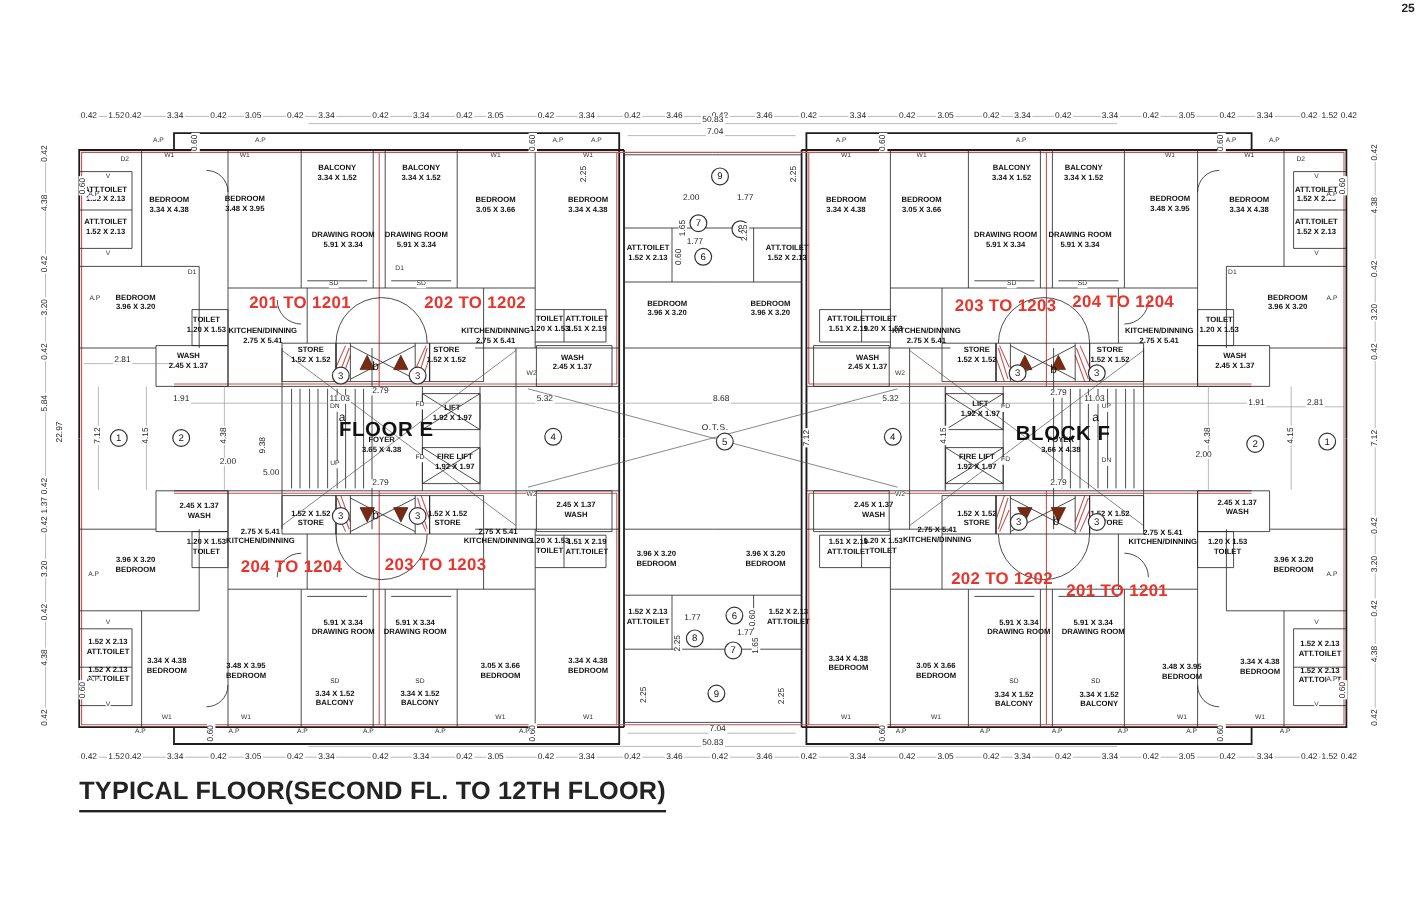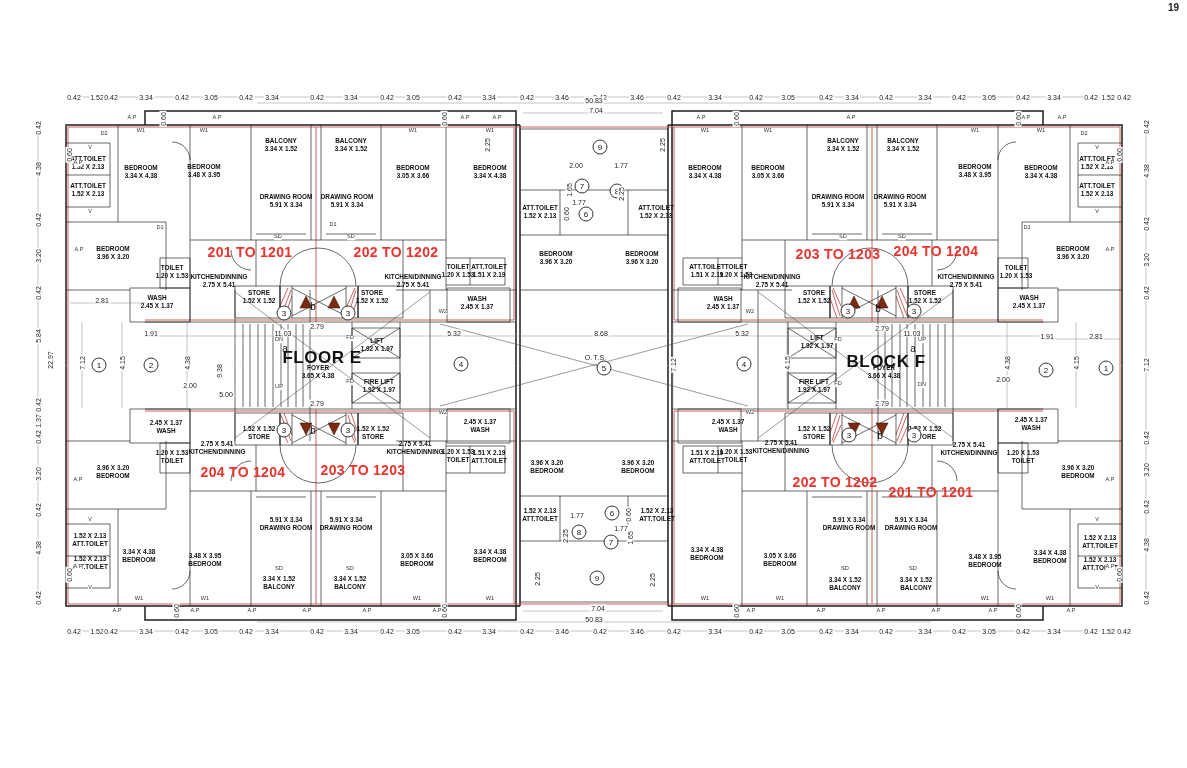--- a/index.html
+++ b/index.html
@@ -713,14 +713,15 @@
       <div class="tag" style="left: 90px; top: 588px;">V</div>
       <div class="tag" style="left: 1097px; top: 520px;">V</div>
       <div class="tag" style="left: 1097px; top: 588px;">V</div>
       <div class="tag" style="left: 104px; top: 134px;">D2</div>
       <div class="tag" style="left: 160px; top: 228px;">D1</div>
       <div class="tag" style="left: 333px; top: 225px;">D1</div>
       <div class="tag" style="left: 1084px; top: 134px;">D2</div>
       <div class="tag" style="left: 1027px; top: 228px;">D1</div>
     </div>
 
-  <div class="pageno">19</div>
+  <div class="title">TYPICAL FLOOR(SECOND FL.  TO 12TH FLOOR)</div>
+  <div class="pageno">25</div>
 </div>
 
 </body></html>

